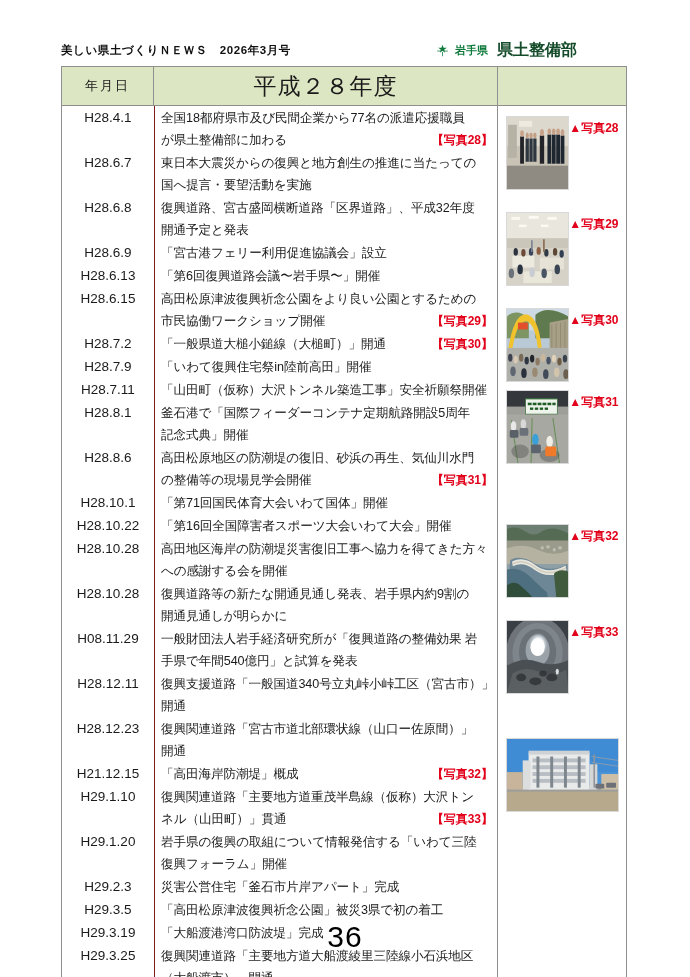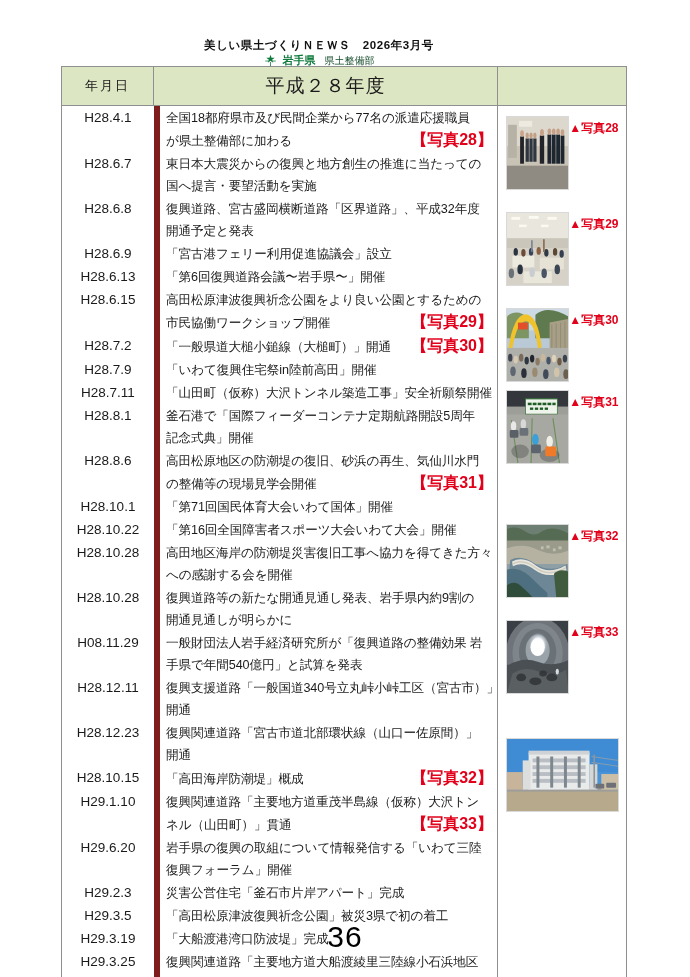--- a/index.html
+++ b/index.html
@@ -27,21 +27,20 @@
   .page-header {
     position: absolute;
     left: 0; top: 38px;
     width: 634px;
     height: 24px;
     display: flex;
     align-items: center;
     justify-content: space-between;
     padding: 0 57px 0 61px;
     box-sizing: border-box;
-    flex-direction: column;
   }
   .header-title {
     font-size: 11.5px;
     font-weight: bold;
     letter-spacing: 0.6px;
     color: #111;
     white-space: nowrap;
   }
   .header-brand {
     display: flex;
@@ -57,22 +56,22 @@
     flex: 0 0 auto;
   }
   .brand-mark svg { display: block; }
   .brand-pref {
     font-size: 11px;
     font-weight: bold;
     color: #0e7a3c;
     letter-spacing: 0px;
   }
   .brand-dept {
-    font-size: 10px;
-    font-weight: normal;
+    font-size: 16px;
+    font-weight: bold;
     color: #144b2a;
     letter-spacing: 0px;
     margin-left: 3px;
   }
 
   
   .news-table {
     position: absolute;
     left: 61px;
     top: 66px;
@@ -87,21 +86,21 @@
     margin-top: 11px;
   }
   .news-table thead th {
     background: #dde6c3;
     height: 38px;
     vertical-align: middle;
     text-align: center;
     font-weight: normal;
   }
   .th-date   { width: 92px;  font-size: 13px; letter-spacing: 2px; }
-  .th-year   { width: 344px; font-size: 19px; letter-spacing: 1px; }
+  .th-year   { width: 344px; font-size: 23px; letter-spacing: 1px; }
   .th-photo  { width: 129px; border-top-color: #ffffff;
                border-right-color: #ffffff; border-left-color: #ffffff;
                background: #dde6c3; }
 
   .col-date  { width: 92px; }
   .col-body  { width: 344px; }
   .col-photo { width: 129px; }
 
   
   .entries-cell { padding: 0; }
@@ -116,36 +115,36 @@
     text-align: center;
     font-size: 13.5px;
     line-height: 22px;
     padding-top: 1px;
     color: #1a1a1a;
     white-space: nowrap;
   }
   .entry-text {
     flex: 1 1 auto;
     box-sizing: border-box;
-    border-left: 6px solid #7f1d1d;
+    border-left: 1px solid #7f1d1d;
     padding: 1px 4px 0 6px;
     font-size: 12.6px;
     line-height: 22px;
     color: #1a1a1a;
   }
   .entry-line {
     display: flex;
     justify-content: space-between;
     align-items: baseline;
     white-space: nowrap;
   }
   .entry-line .txt { letter-spacing: -0.1px; }
   .photo-ref {
     color: #e2001a;
-    font-size: 16px;
+    font-size: 12px;
     font-weight: bold;
     margin-left: 8px;
     white-space: nowrap;
   }
 
   
   .photo-cell {
     border-top: 1px solid #8f8f8f;
     border-bottom: 1px solid #8f8f8f;
     border-left: 1px solid #8f8f8f;
@@ -416,42 +415,42 @@
                 <div class="entry-text">
                   <div class="entry-line">
                     <span class="txt">復興関連道路「宮古市道北部環状線（山口ー佐原間）」</span>
                   </div>
                   <div class="entry-line">
                     <span class="txt">開通</span>
                   </div>
                 </div>
               </div>
               <div class="entry-row">
-                <div class="entry-date">H28.10.15</div>
+                <div class="entry-date">H21.12.15</div>
                 <div class="entry-text">
                   <div class="entry-line">
                     <span class="txt">「高田海岸防潮堤」概成</span>
                     <span class="photo-ref">【写真32】</span>
                   </div>
                 </div>
               </div>
               <div class="entry-row">
                 <div class="entry-date">H29.1.10</div>
                 <div class="entry-text">
                   <div class="entry-line">
                     <span class="txt">復興関連道路「主要地方道重茂半島線（仮称）大沢トン</span>
                   </div>
                   <div class="entry-line">
                     <span class="txt">ネル（山田町）」貫通</span>
                     <span class="photo-ref">【写真33】</span>
                   </div>
                 </div>
               </div>
               <div class="entry-row">
-                <div class="entry-date">H29.6.20</div>
+                <div class="entry-date">H29.1.20</div>
                 <div class="entry-text">
                   <div class="entry-line">
                     <span class="txt">岩手県の復興の取組について情報発信する「いわて三陸</span>
                   </div>
                   <div class="entry-line">
                     <span class="txt">復興フォーラム」開催</span>
                   </div>
                 </div>
               </div>
               <div class="entry-row">

